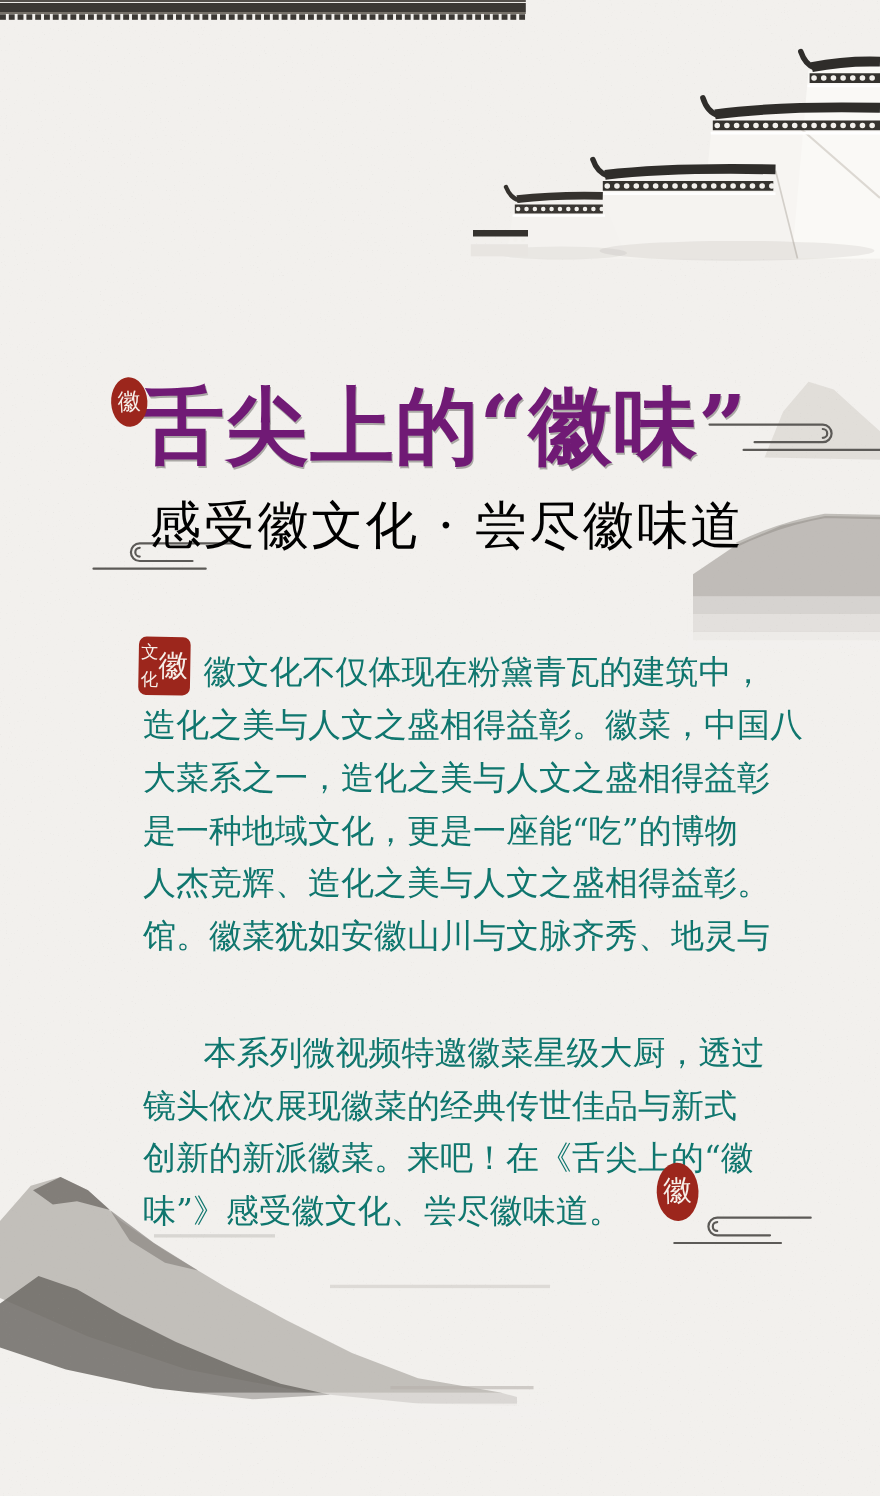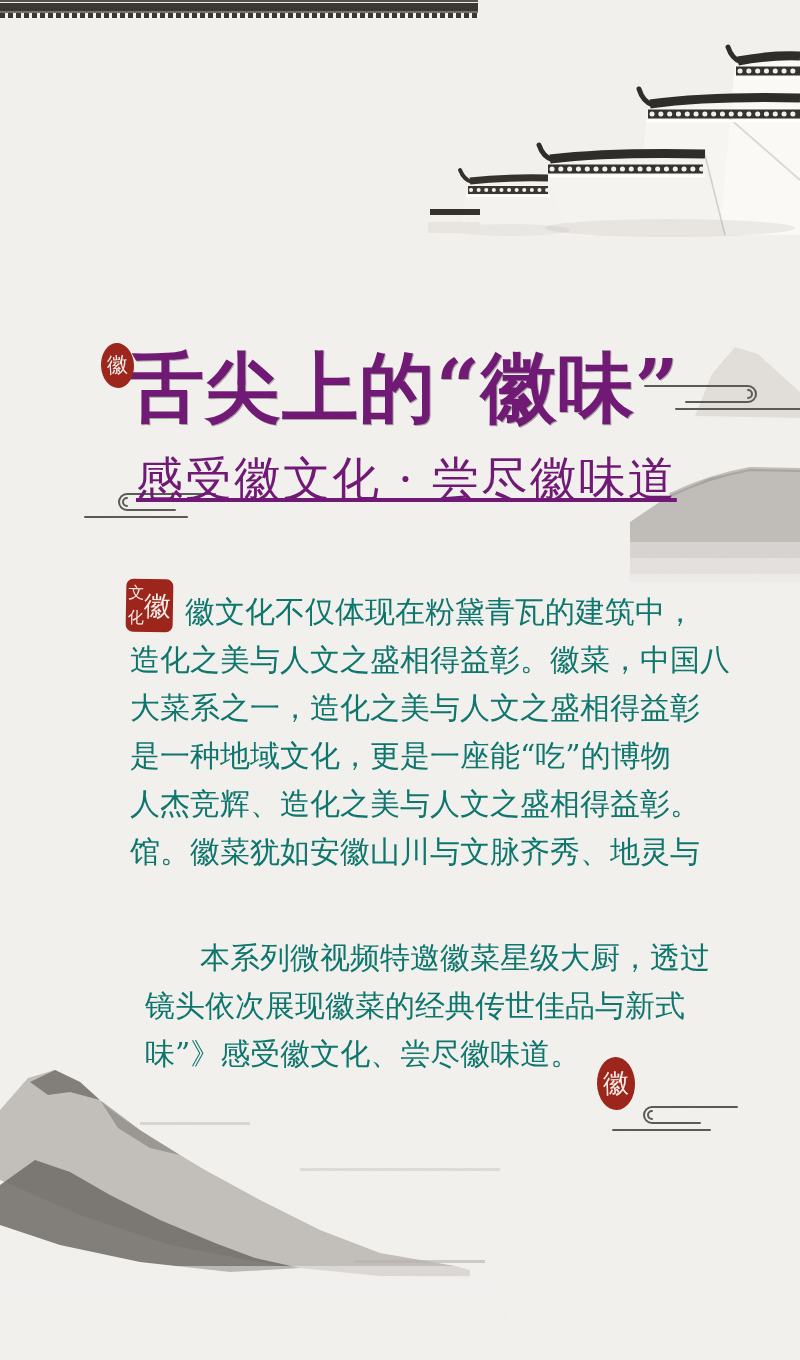--- a/index.html
+++ b/index.html
@@ -25,22 +25,22 @@
 
   
   .main-title{
     left:128px; top:338px; width:620px; height:100px;
     font-size:76px; line-height:100px; font-weight:bold;
     color:#701a75; letter-spacing:1px; white-space:nowrap; z-index:6;
     text-shadow:1px 1px 0 rgba(38,35,32,.35);
   }
   .subtitle{
     left:136px; top:446px; width:600px; height:66px;
-    font-size:47px; line-height:66px; color:#701a75;
-    letter-spacing:2px; white-space:nowrap; z-index:6;text-decoration:underline;
+    font-size:47px; line-height:66px; color:#000000;
+    letter-spacing:2px; white-space:nowrap; z-index:6;
   }
   .seal{background:#9c261c; color:#f6efe9; text-align:center; z-index:7;}
   .seal-title{
     left:101px; top:343px; width:33px; height:45px;
     border-radius:50%; transform:rotate(-3deg);
     font-size:21px; line-height:45px;
   }
   .seal-closing{
     left:597px; top:1057px; width:38px; height:53px;
     border-radius:50%; transform:rotate(-2deg);
@@ -53,21 +53,21 @@
   }
   .seal-intro .col-l{display:flex; flex-direction:column; justify-content:space-between; width:17px;}
   .seal-intro .col-l span{font-size:16px; line-height:24px;}
   .seal-intro .col-r{flex:1; font-size:27px; line-height:49px;}
 
   
   .para{left:130px; width:585px; color:#0f766e; z-index:6;}
   .para .bline{height:48px; line-height:48px; font-size:30px; letter-spacing:0; white-space:nowrap;}
   .para .indent{padding-left:55px;}
   .p1{top:588px;}
-  .p2{top:934px;margin-left:15px;}
+  .p2{top:934px;}
 
   .cloud{z-index:4;}
   .texture{left:0; top:0; z-index:2; pointer-events:none;}
   .scenery{z-index:1;}
   .arch{z-index:2;}
 </style>
 </head>
 <body>
 
 <div class="page">
@@ -166,20 +166,21 @@
     <div class="bline">造化之美与人文之盛相得益彰。徽菜，中国八</div>
     <div class="bline">大菜系之一，造化之美与人文之盛相得益彰</div>
     <div class="bline">是一种地域文化，更是一座能“吃”的博物</div>
     <div class="bline">人杰竞辉、造化之美与人文之盛相得益彰。</div>
     <div class="bline">馆。徽菜犹如安徽山川与文脉齐秀、地灵与</div>
   </section>
 
   <section class="abs para p2">
     <div class="bline indent">本系列微视频特邀徽菜星级大厨，透过</div>
     <div class="bline">镜头依次展现徽菜的经典传世佳品与新式</div>
+    <div class="bline">创新的新派徽菜。来吧！在《舌尖上的“徽</div>
     <div class="bline">味”》感受徽文化、尝尽徽味道。</div>
   </section>
 
   <div class="abs seal seal-closing">
     <span>徽</span>
   </div>
 
   <svg class="abs cloud" style="left:600px;top:1098px;" width="150" height="42" viewBox="0 0 150 42">
     <g stroke="#5c5a57" stroke-width="2" fill="none" stroke-linecap="round">
       <path d="M137 9 H52 a8 8 0 0 0 0 16 H100"></path>

